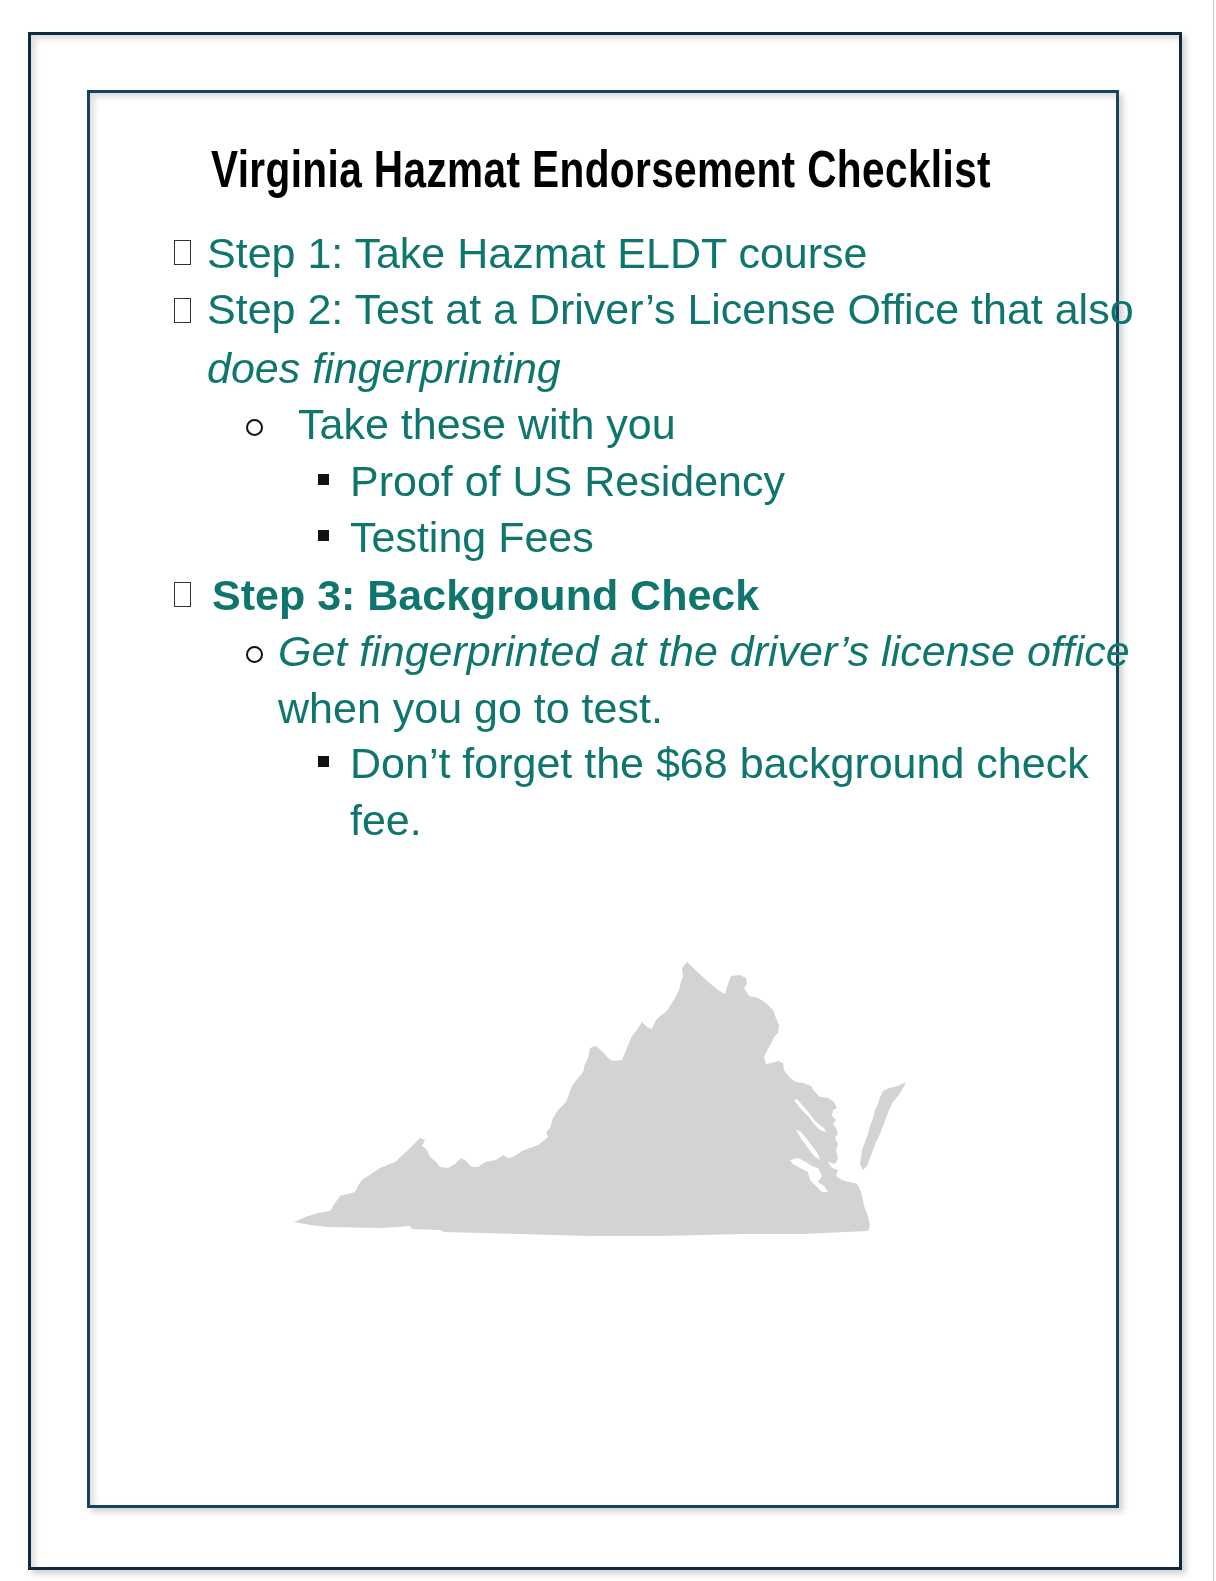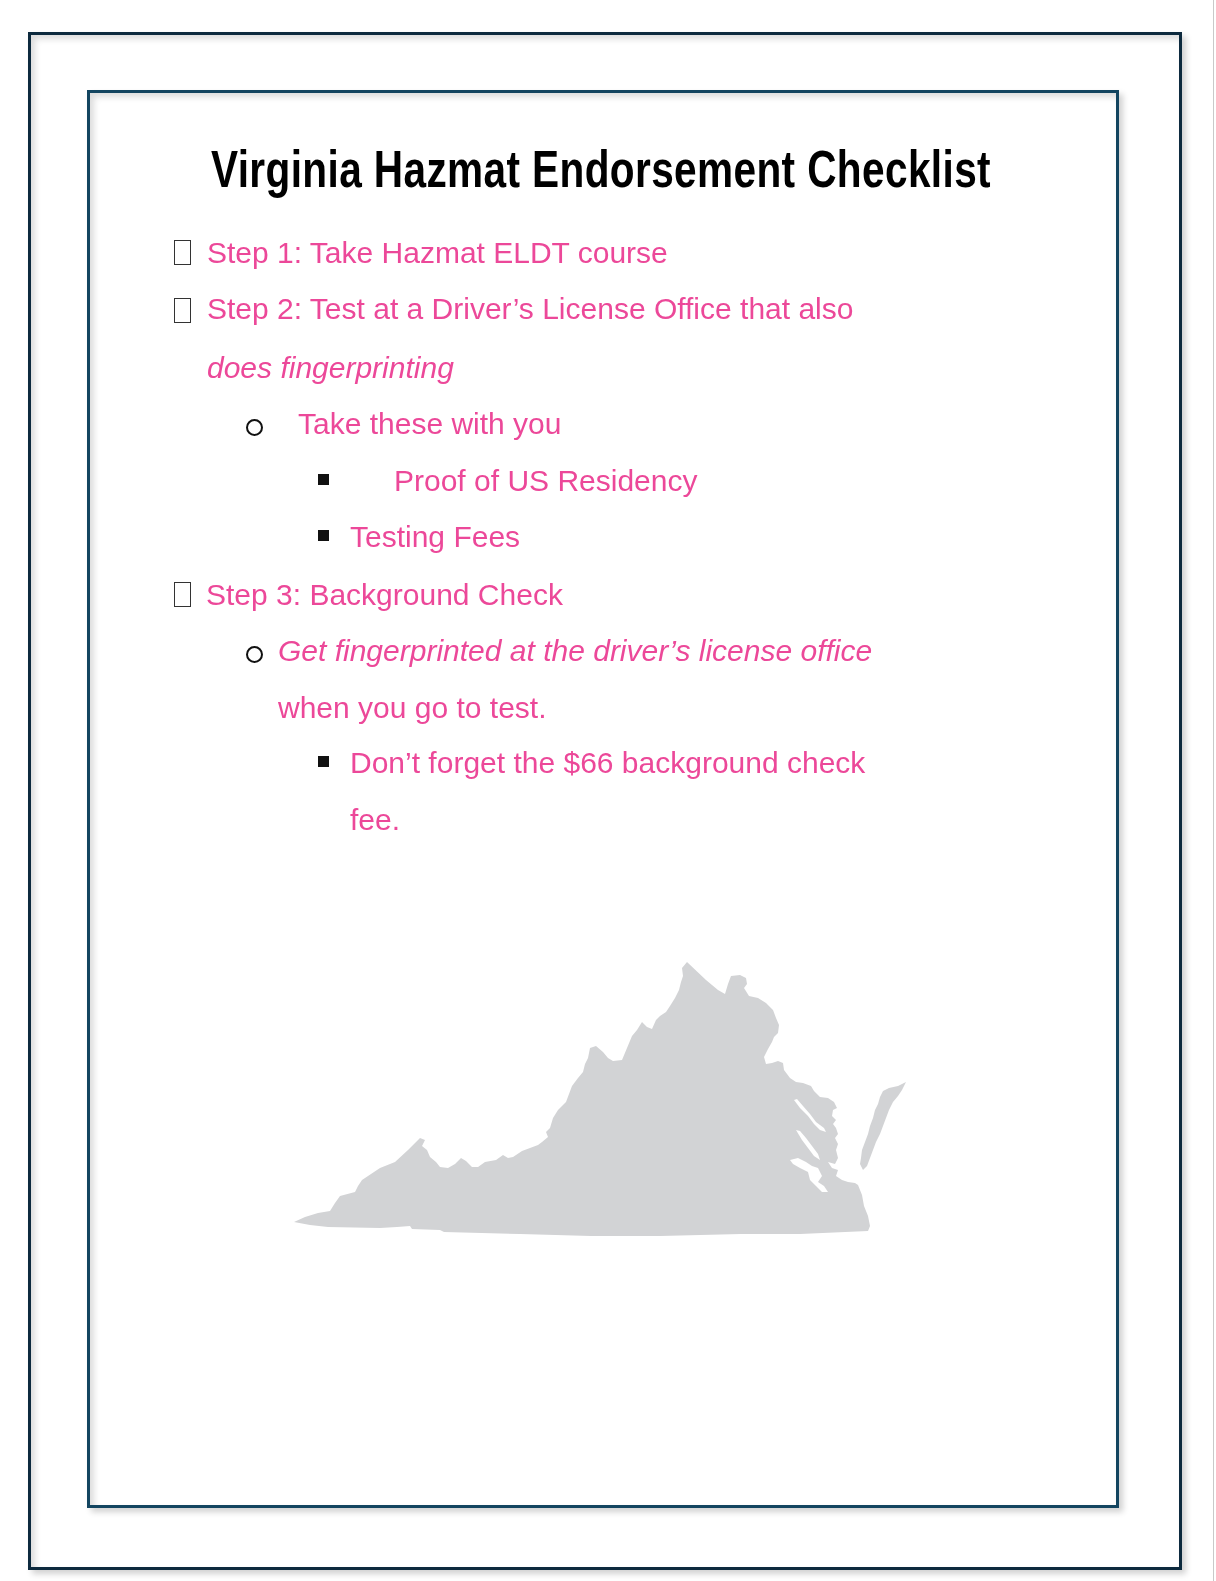--- a/index.html
+++ b/index.html
@@ -21,21 +21,21 @@
     box-shadow: 4px 4px 6px rgba(0,0,0,0.18), inset 4px 4px 6px rgba(0,0,0,0.14);
   }
   .title {
     position: absolute; left: 0; top: 139px; width: 1202px; text-align: center;
     font-family: "Liberation Sans", sans-serif; font-weight: bold; font-size: 52px;
     letter-spacing: 0.5px; color: #000;
     transform: scaleX(0.78); transform-origin: 601px 0;
     white-space: nowrap;
   }
   .line {
-    position: absolute; font-size: 30px; line-height: 42px; color: #ec4899; white-space: nowrap;
+    position: absolute; font-size: 43px; line-height: 42px; color: #0f766e; white-space: nowrap;
   }
   .checkbox {
     position: absolute; width: 17px; height: 25px; border: 1.5px solid #333; box-sizing: border-box; background: #fff;
   }
   .bullet-circle {
     position: absolute; width: 17px; height: 17px; border: 2px solid #111; border-radius: 50%; box-sizing: border-box;
   }
   .bullet-square {
     position: absolute; width: 11px; height: 11px; background: #111;
   }
@@ -56,34 +56,34 @@
 <div class="line" style="left:207px; top:232px;">Step 1: Take Hazmat ELDT course</div>
 
 <div class="checkbox" style="left:174px; top:298px;"></div>
 <div class="line" style="left:207px; top:288px;">Step 2: Test at a Driver’s License Office that also</div>
 <div class="line" style="left:207px; top:347px;font-style:italic;">does fingerprinting</div>
 
 <div class="bullet-circle" style="left:246px; top:419px;"></div>
 <div class="line" style="left:278px; top:403px;margin-left:20px;">Take these with you</div>
 
 <div class="bullet-square" style="left:318px; top:474px;"></div>
-<div class="line" style="left:350px; top:460px;margin-left:44px;">Proof of US Residency</div>
+<div class="line" style="left:350px; top:460px;">Proof of US Residency</div>
 
 <div class="bullet-square" style="left:318px; top:530px;"></div>
 <div class="line" style="left:350px; top:516px;">Testing Fees</div>
 
 <div class="checkbox" style="left:174px; top:582px;"></div>
-<div class="line" style="left:206px; top:574px;">Step 3: Background Check</div>
+<div class="line" style="left:212px; top:574px;font-weight:bold;">Step 3: Background Check</div>
 
 <div class="bullet-circle" style="left:246px; top:646px;"></div>
 <div class="line" style="left:278px; top:630px;font-style:italic;">Get fingerprinted at the driver’s license office</div>
 <div class="line" style="left:278px; top:687px;">when you go to test.</div>
 
 <div class="bullet-square" style="left:318px; top:756px;"></div>
-<div class="line" style="left:350px; top:742px;">Don’t forget the $66 background check</div>
+<div class="line" style="left:350px; top:742px;">Don’t forget the $68 background check</div>
 <div class="line" style="left:350px; top:799px;">fee.</div>
 
 <svg class="map" viewBox="0 0 1216 1581">
   <g fill="#d2d3d5">
     <path d="
       M294,1222
       L305,1217 L318,1213 L330,1211 L335,1203 L340,1196 L355,1192 L358,1186 L362,1180 L368,1176
       L380,1168 L395,1162 L408,1150 L420,1138 L425,1140 L422,1146 L427,1150 L430,1157 L436,1162
       L440,1167 L448,1168 L455,1164 L461,1158 L466,1161 L472,1167 L478,1167 L485,1162 L496,1160
       L503,1155 L508,1158 L513,1157 L522,1151 L530,1148 L538,1145 L542,1142 L548,1137 L546,1132

